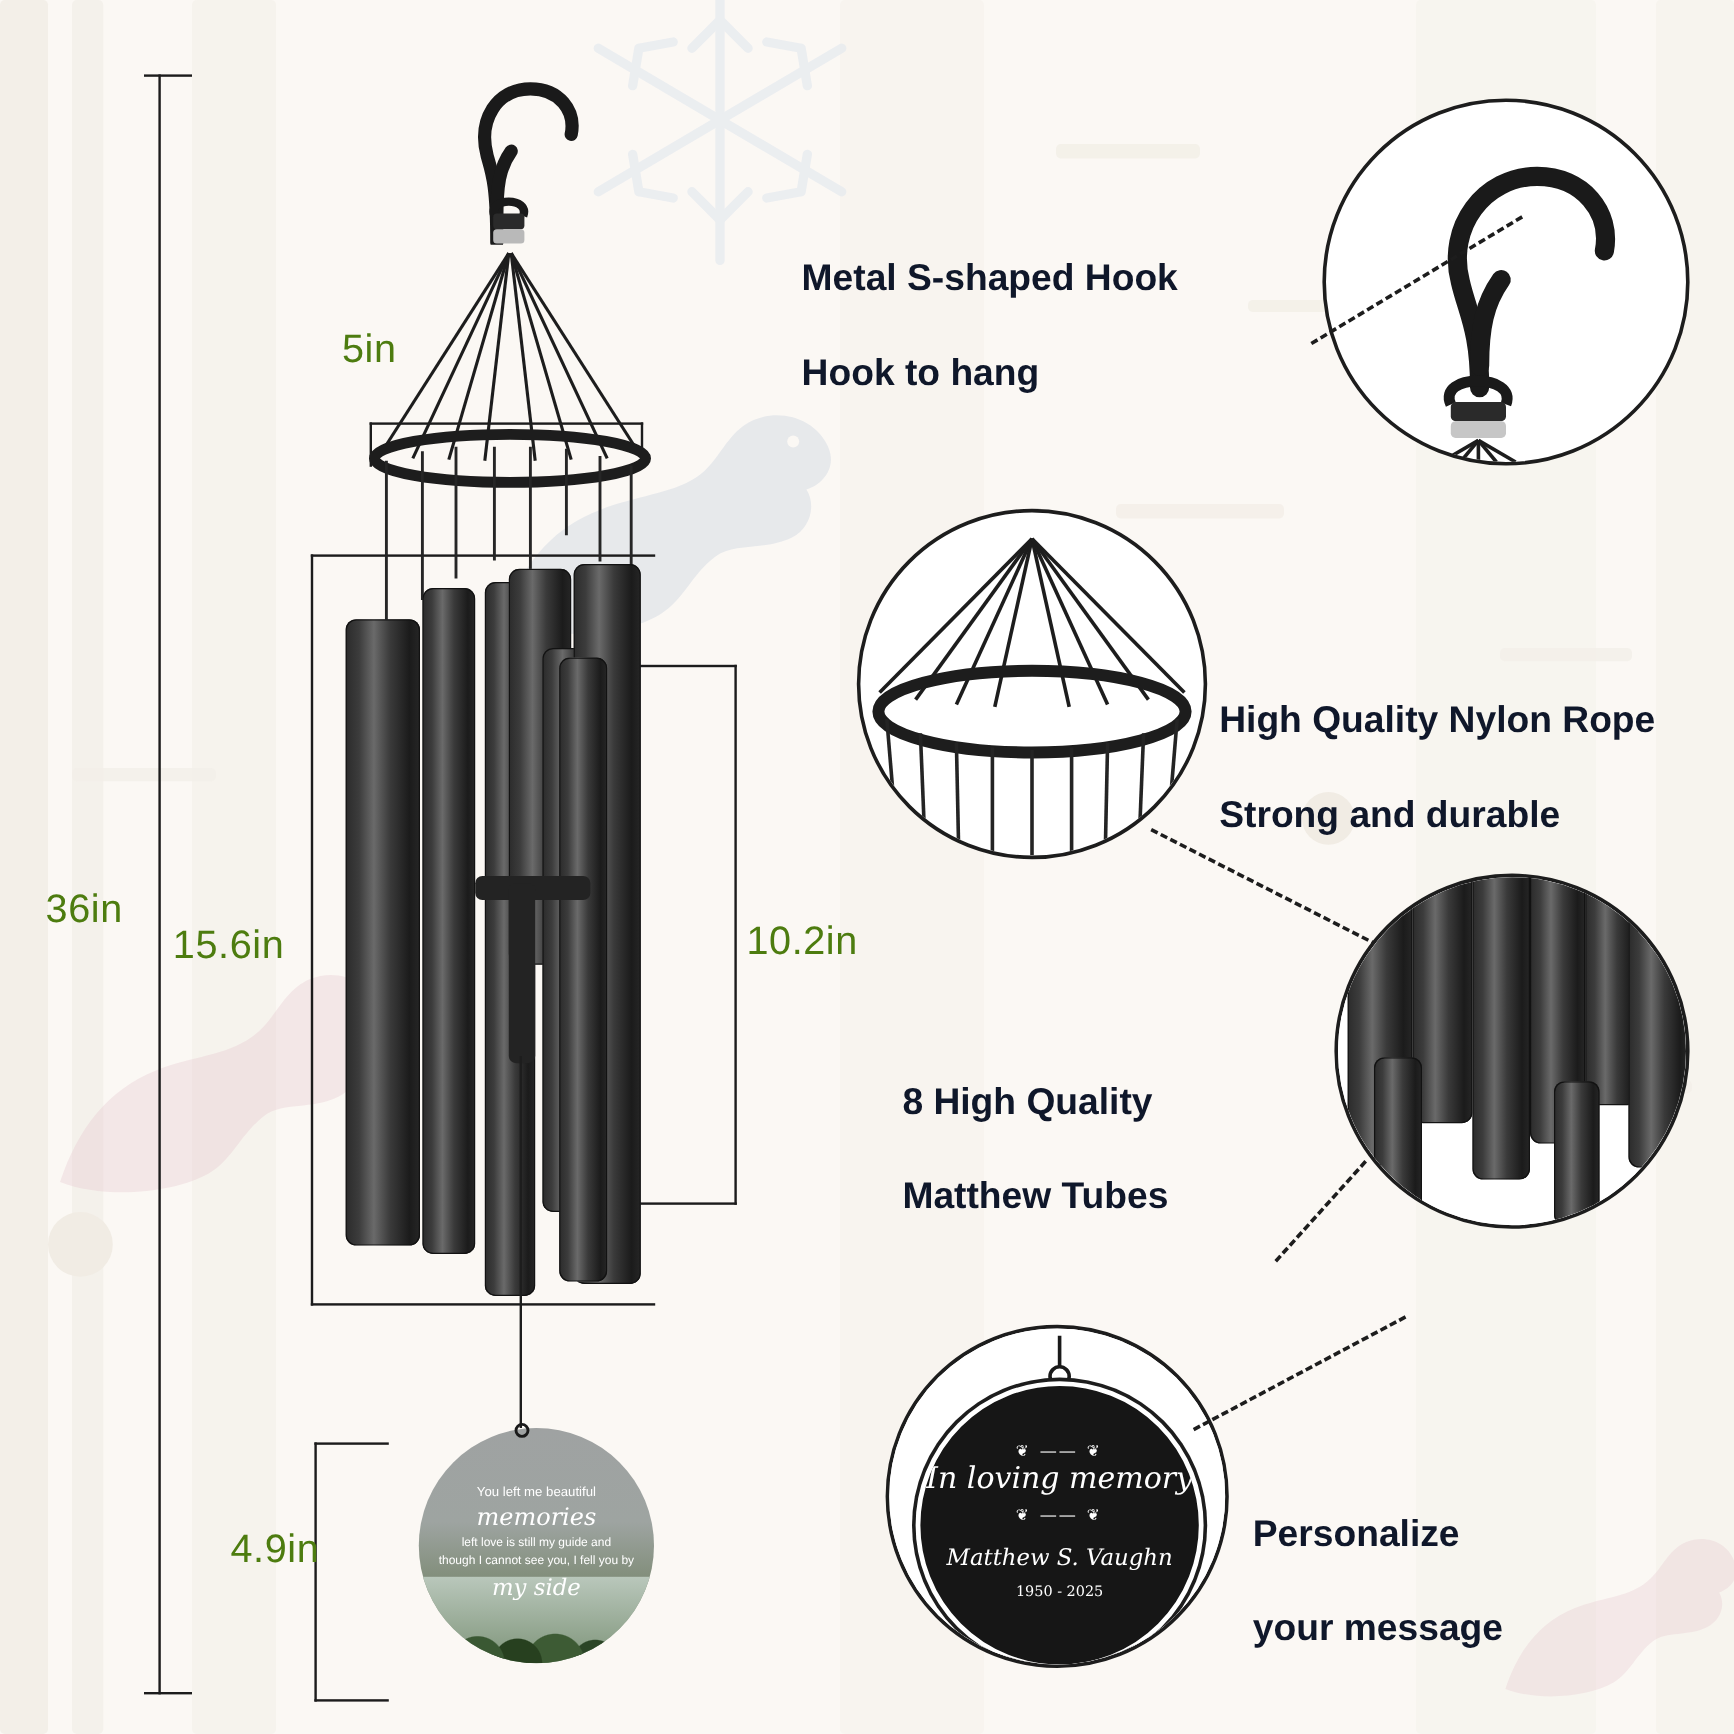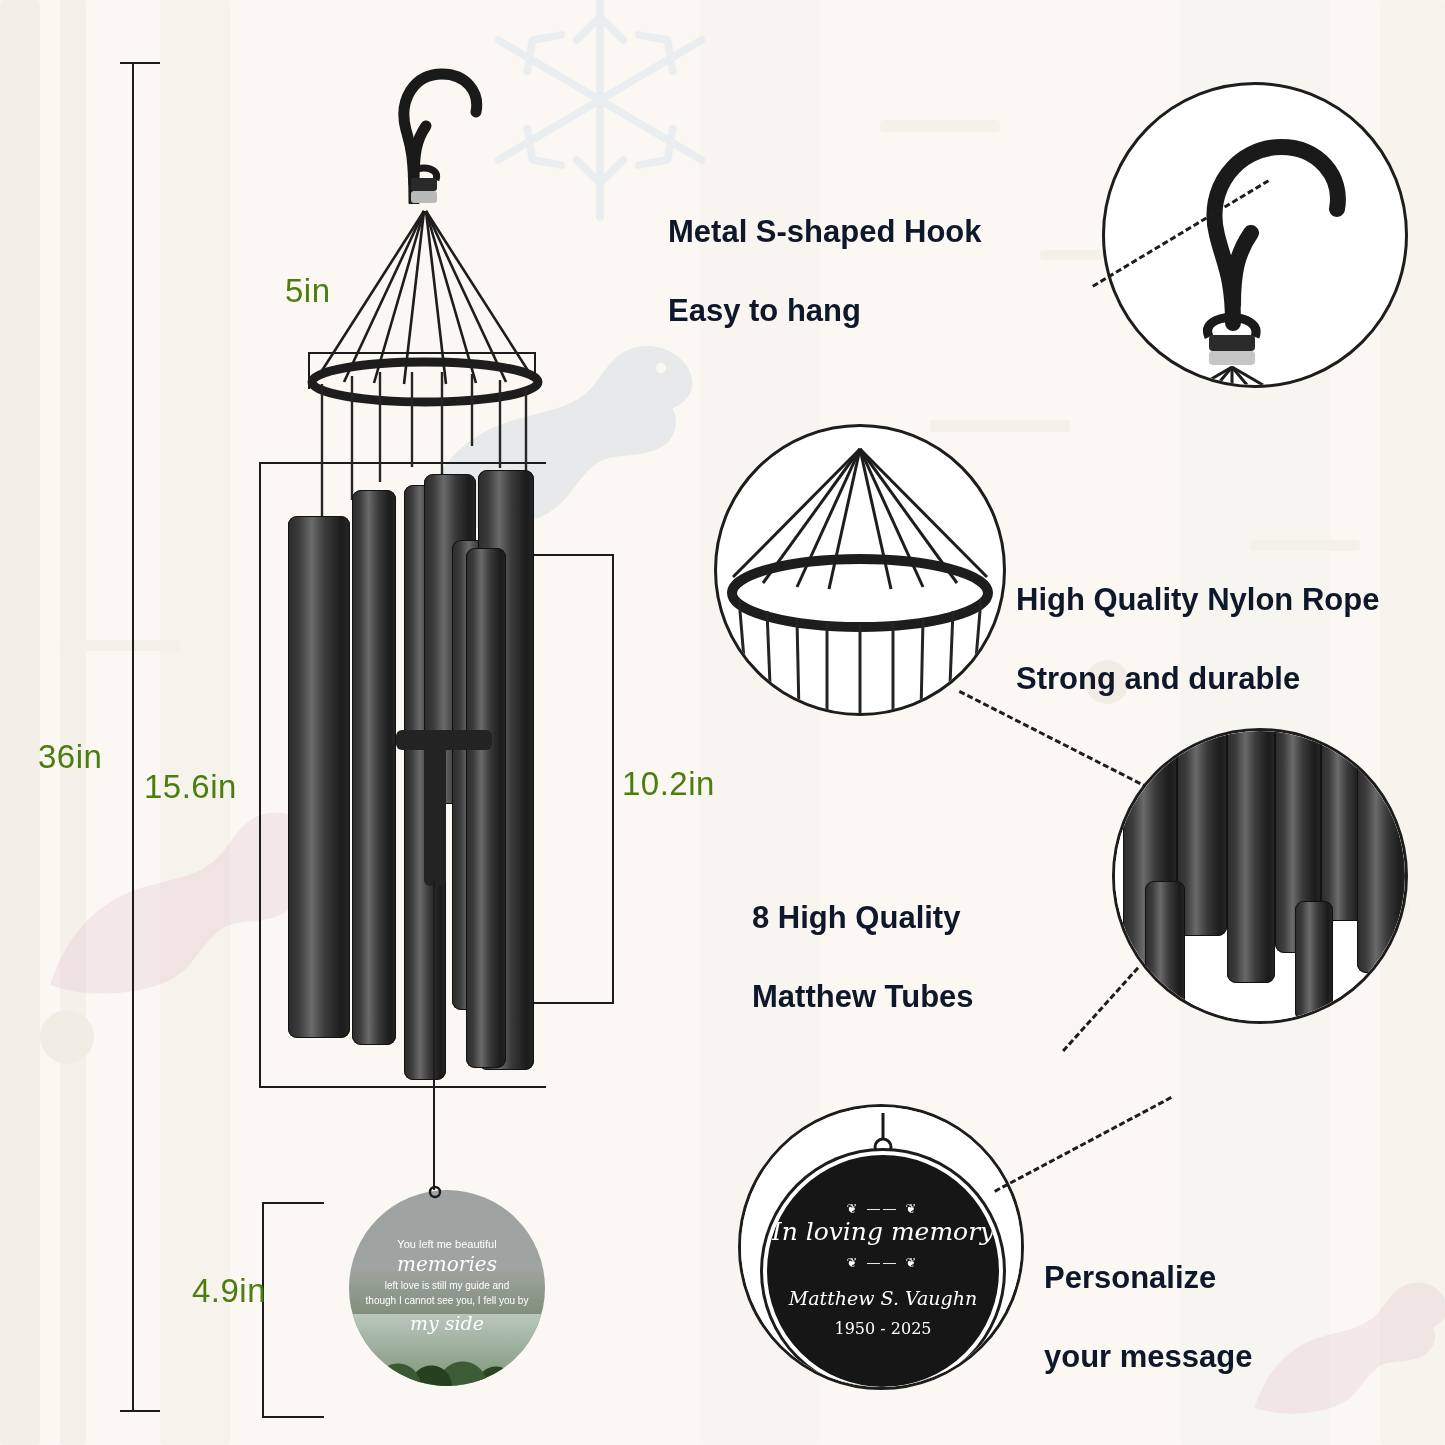--- a/index.html
+++ b/index.html
@@ -202,21 +202,21 @@
         <line x1="127" y1="282" x2="112" y2="300"></line>
         <line x1="127" y1="282" x2="127" y2="300"></line>
         <line x1="127" y1="282" x2="142" y2="300"></line>
         <line x1="127" y1="282" x2="158" y2="300"></line>
       </g>
     </svg>
   </div>
   <div class="leader" style="left:1092px;top:285px;width:205px;transform:rotate(-31deg);"></div>
   <div class="callout" style="left:668px;top:172px;">
     <span>Metal S-shaped Hook</span><br>
-    <span>Easy to hang</span>
+    <span>Hook to hang</span>
   </div>
 
   <div class="bubble" style="left:714px;top:424px;width:286px;height:286px;">
     <svg class="bubble-inner" viewBox="0 0 286 286">
       <g stroke="#1d1d1d" stroke-width="3" fill="none">
         <line x1="143" y1="22" x2="16" y2="150"></line>
         <line x1="143" y1="22" x2="46" y2="156"></line>
         <line x1="143" y1="22" x2="80" y2="160"></line>
         <line x1="143" y1="22" x2="112" y2="162"></line>
         <line x1="143" y1="22" x2="174" y2="162"></line>
@@ -266,21 +266,21 @@
     <div class="bubble-inner" style="background:#fff;">
       <svg style="position:absolute;left:120px;top:6px;" width="44" height="52" viewBox="0 0 44 52">
         <line x1="22" y1="0" x2="22" y2="26" stroke="#1a1a1a" stroke-width="3"></line>
         <circle cx="22" cy="34" r="8" fill="none" stroke="#1a1a1a" stroke-width="3"></circle>
       </svg>
       <div class="disc disc-right" style="left:22px;top:44px;width:232px;height:232px;">
         <div class="disc-right-text" style="top:46px;font-size:13px;letter-spacing:3px;">❦ —— ❦</div>
         <div class="disc-right-text script" style="top:62px;font-size:25px;">In loving memory</div>
         <div class="disc-right-text" style="top:100px;font-size:13px;letter-spacing:3px;">❦ —— ❦</div>
         <div class="disc-right-text" style="top:132px;font-size:19px;font-family:'DejaVu Serif',serif;font-style:italic;">Matthew S. Vaughn</div>
-        <div class="disc-right-text" style="top:164px;font-size:16px;font-family:'DejaVu Serif',serif;">1950 - 2025</div>
+        <div class="disc-right-text" style="top:164px;font-size:12px;font-family:'DejaVu Serif',serif;">1950 - 2025</div>
       </div>
     </div>
   </div>
   <div class="leader" style="left:994px;top:1190px;width:200px;transform:rotate(-28deg);"></div>
   <div class="callout" style="left:1044px;top:1218px;">
     <span>Personalize</span><br>
     <span>your message</span>
   </div>
 
 </div>

